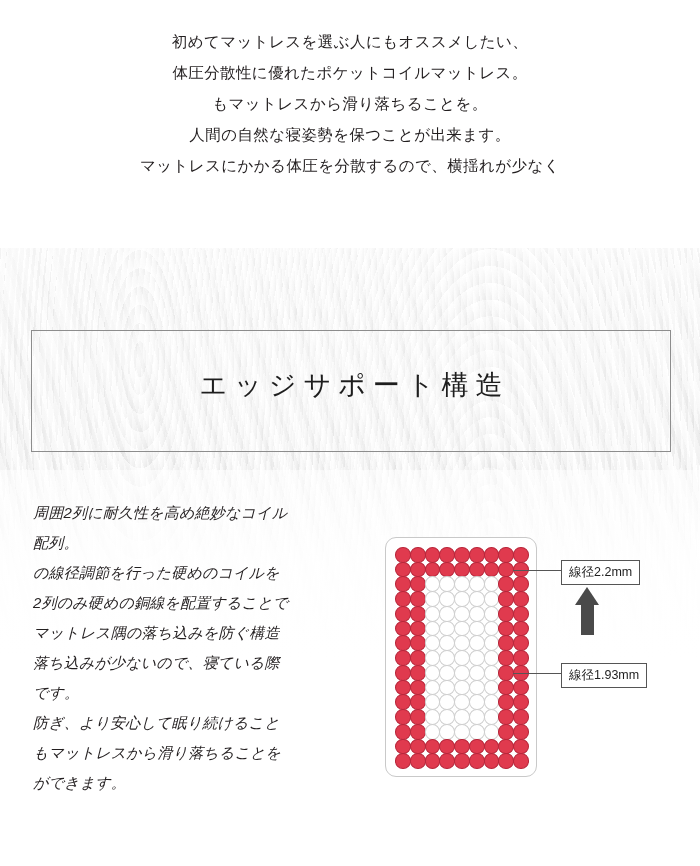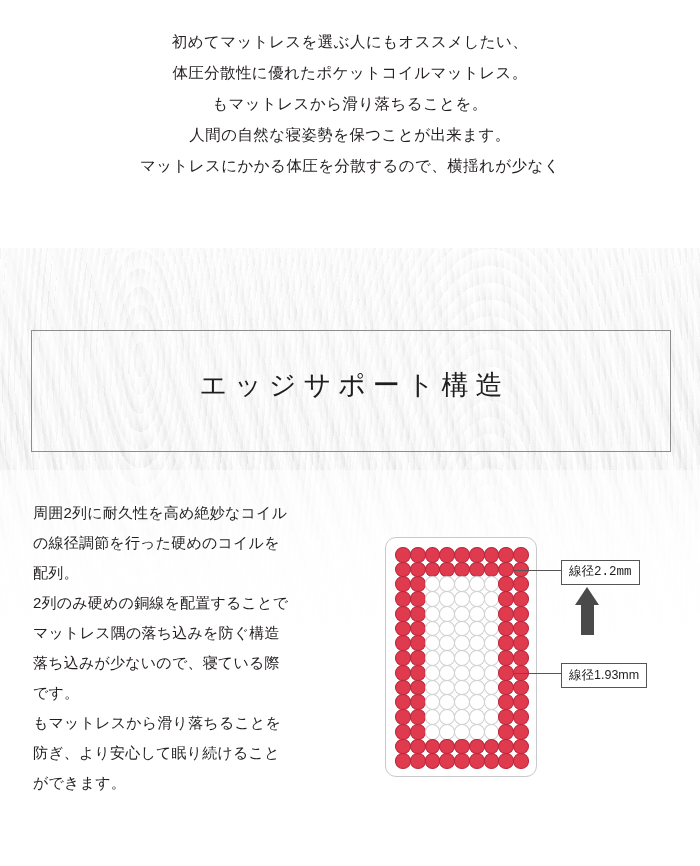--- a/index.html
+++ b/index.html
@@ -117,20 +117,21 @@
   .body-copy {
     position: absolute;
     top: 498px;
     left: 33px;
     width: 348px;
     z-index: 3;
     font-size: 15px;
     line-height: 30px;
     color: #231f20;
     letter-spacing: 0.2px;
+    font-style: italic;
   }
   .body-copy p { margin: 0; }
 
   
   .diagram {
     position: absolute;
     top: 537px;
     left: 385px;
     width: 290px;
     height: 280px;
@@ -171,21 +172,21 @@
   .callout {
     position: absolute;
     border: 1px solid #555;
     background: #ffffff;
     font-size: 12.5px;
     line-height: 1;
     padding: 5px 7px;
     color: #1e1e1e;
     white-space: nowrap;
   }
-  .callout-top { left: 176px; top: 23px; font-family: Liberation Mono, monospace; }
+  .callout-top { left: 176px; top: 23px; }
   .callout-bottom { left: 176px; top: 126px; }
 
   .leader {
     position: absolute;
     height: 1px;
     background: #555;
   }
   .leader-top { left: 128px; top: 33px; width: 48px; }
   .leader-bottom { left: 128px; top: 136px; width: 48px; }
   .arrow-stem {
@@ -229,28 +230,28 @@
 
 <div class="texture"></div>
 <div class="wash"></div>
 
 <div class="headline-box">
   <h1 class="headline-title">エッジサポート構造</h1>
 </div>
 
 <div class="body-copy">
   <p>周囲2列に耐久性を高め絶妙なコイル</p>
+  <p>配列。</p>
   <p>の線径調節を行った硬めのコイルを</p>
-  <p>配列。</p>
   <p>2列のみ硬めの銅線を配置することで</p>
   <p>マットレス隅の落ち込みを防ぐ構造</p>
   <p>落ち込みが少ないので、寝ている際</p>
   <p>です。</p>
+  <p>防ぎ、より安心して眠り続けること</p>
   <p>もマットレスから滑り落ちることを</p>
-  <p>防ぎ、より安心して眠り続けること</p>
   <p>ができます。</p>
 </div>
 
 <div class="diagram">
   <div class="coil-card">
     <div class="coil-grid" id="coil-grid">
         <div class="coil edge" style="background: rgb(224, 58, 78);"></div>
         <div class="coil edge" style="background: rgb(224, 58, 78);"></div>
         <div class="coil edge" style="background: rgb(224, 58, 78);"></div>
         <div class="coil edge" style="background: rgb(224, 58, 78);"></div>

